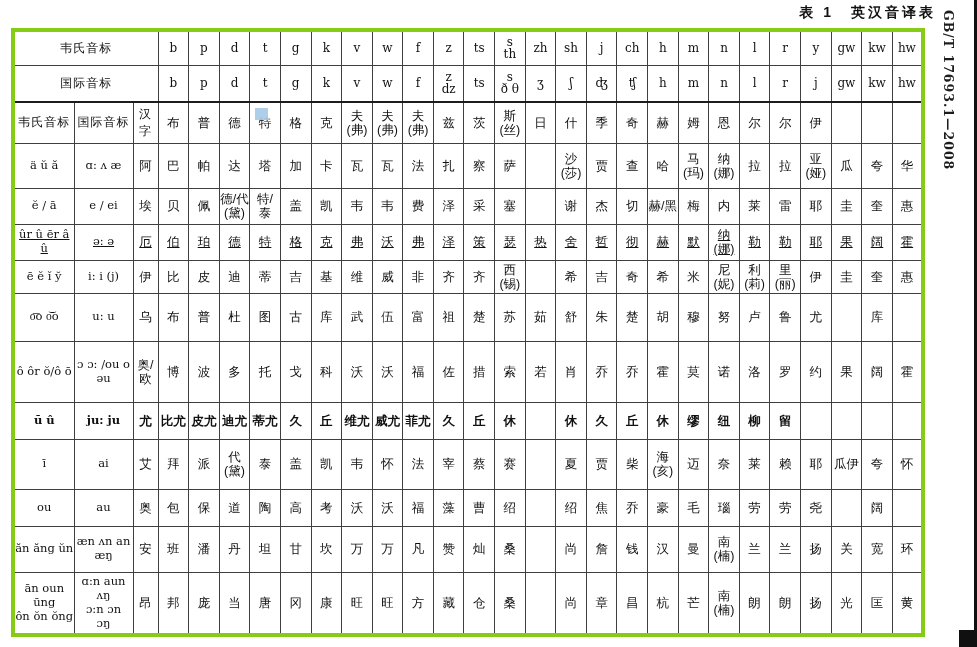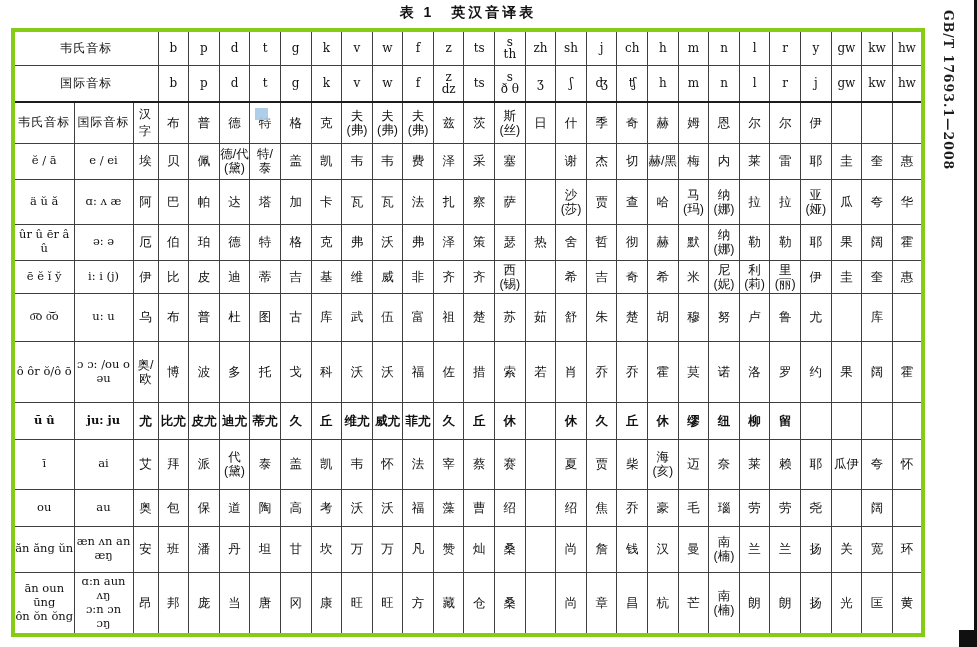--- a/index.html
+++ b/index.html
@@ -2,21 +2,21 @@
 <html><head>
 <meta charset="utf-8">
 <style>
   html,body{margin:0;padding:0;}
   body{
     width:977px;height:647px;position:relative;background:#ffffff;
     font-family:"Liberation Sans","DejaVu Sans",sans-serif;color:#111;
     overflow:hidden;
   }
   .title{
-    position:absolute;top:4px;left:0;width:936px;text-align:center;
+    position:absolute;top:4px;left:0;width:936px;text-align:right;
     font-weight:bold;font-size:14px;letter-spacing:3px;color:#111;
   }
   .side-label{
     position:absolute;top:10px;left:941px;
     writing-mode:vertical-rl;text-orientation:mixed;
     font-family:"DejaVu Serif","Liberation Serif",serif;
     font-weight:600;font-size:12.5px;letter-spacing:1px;color:#1c1c1c;
   }
   table{
     position:absolute;left:11px;top:28px;width:914px;
@@ -161,20 +161,54 @@
         <td class="cn">赫</td>
         <td class="cn">姆</td>
         <td class="cn">恩</td>
         <td class="cn">尔</td>
         <td class="cn">尔</td>
         <td class="cn">伊</td>
         <td class="cn"></td>
         <td class="cn"></td>
         <td class="cn"></td>
       </tr>
+      <tr style="height: 45px;">
+        <td class="wl">ä ŭ ă</td>
+        <td class="wl">ɑ: ʌ æ</td>
+        <td class="cn">阿</td>
+        <td class="cn">巴</td>
+        <td class="cn">帕</td>
+        <td class="cn">达</td>
+        <td class="cn">塔</td>
+        <td class="cn">加</td>
+        <td class="cn">卡</td>
+        <td class="cn">瓦</td>
+        <td class="cn">瓦</td>
+        <td class="cn">法</td>
+        <td class="cn">扎</td>
+        <td class="cn">察</td>
+        <td class="cn">萨</td>
+        <td class="cn"></td>
+        <td class="cn">沙
+(莎)</td>
+        <td class="cn">贾</td>
+        <td class="cn">查</td>
+        <td class="cn">哈</td>
+        <td class="cn">马
+(玛)</td>
+        <td class="cn">纳
+(娜)</td>
+        <td class="cn">拉</td>
+        <td class="cn">拉</td>
+        <td class="cn">亚
+(娅)</td>
+        <td class="cn">瓜</td>
+        <td class="cn">夸</td>
+        <td class="cn">华</td>
+      </tr>
       <tr style="height: 36px;">
         <td class="wl">ĕ / ā</td>
         <td class="wl">e / ei</td>
         <td class="cn">埃</td>
         <td class="cn">贝</td>
         <td class="cn">佩</td>
         <td class="cn">德/代
 (黛)</td>
         <td class="cn">特/
 泰</td>
@@ -193,55 +227,21 @@
         <td class="cn">赫/黑</td>
         <td class="cn">梅</td>
         <td class="cn">内</td>
         <td class="cn">莱</td>
         <td class="cn">雷</td>
         <td class="cn">耶</td>
         <td class="cn">圭</td>
         <td class="cn">奎</td>
         <td class="cn">惠</td>
       </tr>
-      <tr style="height: 45px;">
-        <td class="wl">ä ŭ ă</td>
-        <td class="wl">ɑ: ʌ æ</td>
-        <td class="cn">阿</td>
-        <td class="cn">巴</td>
-        <td class="cn">帕</td>
-        <td class="cn">达</td>
-        <td class="cn">塔</td>
-        <td class="cn">加</td>
-        <td class="cn">卡</td>
-        <td class="cn">瓦</td>
-        <td class="cn">瓦</td>
-        <td class="cn">法</td>
-        <td class="cn">扎</td>
-        <td class="cn">察</td>
-        <td class="cn">萨</td>
-        <td class="cn"></td>
-        <td class="cn">沙
-(莎)</td>
-        <td class="cn">贾</td>
-        <td class="cn">查</td>
-        <td class="cn">哈</td>
-        <td class="cn">马
-(玛)</td>
-        <td class="cn">纳
-(娜)</td>
-        <td class="cn">拉</td>
-        <td class="cn">拉</td>
-        <td class="cn">亚
-(娅)</td>
-        <td class="cn">瓜</td>
-        <td class="cn">夸</td>
-        <td class="cn">华</td>
-      </tr>
-      <tr style="height: 36px;">
+      <tr style="height: 36px; text-decoration: underline;">
         <td class="wl">ûr û ēr â û</td>
         <td class="wl">ə: ə</td>
         <td class="cn">厄</td>
         <td class="cn">伯</td>
         <td class="cn">珀</td>
         <td class="cn">德</td>
         <td class="cn">特</td>
         <td class="cn">格</td>
         <td class="cn">克</td>
         <td class="cn">弗</td>

